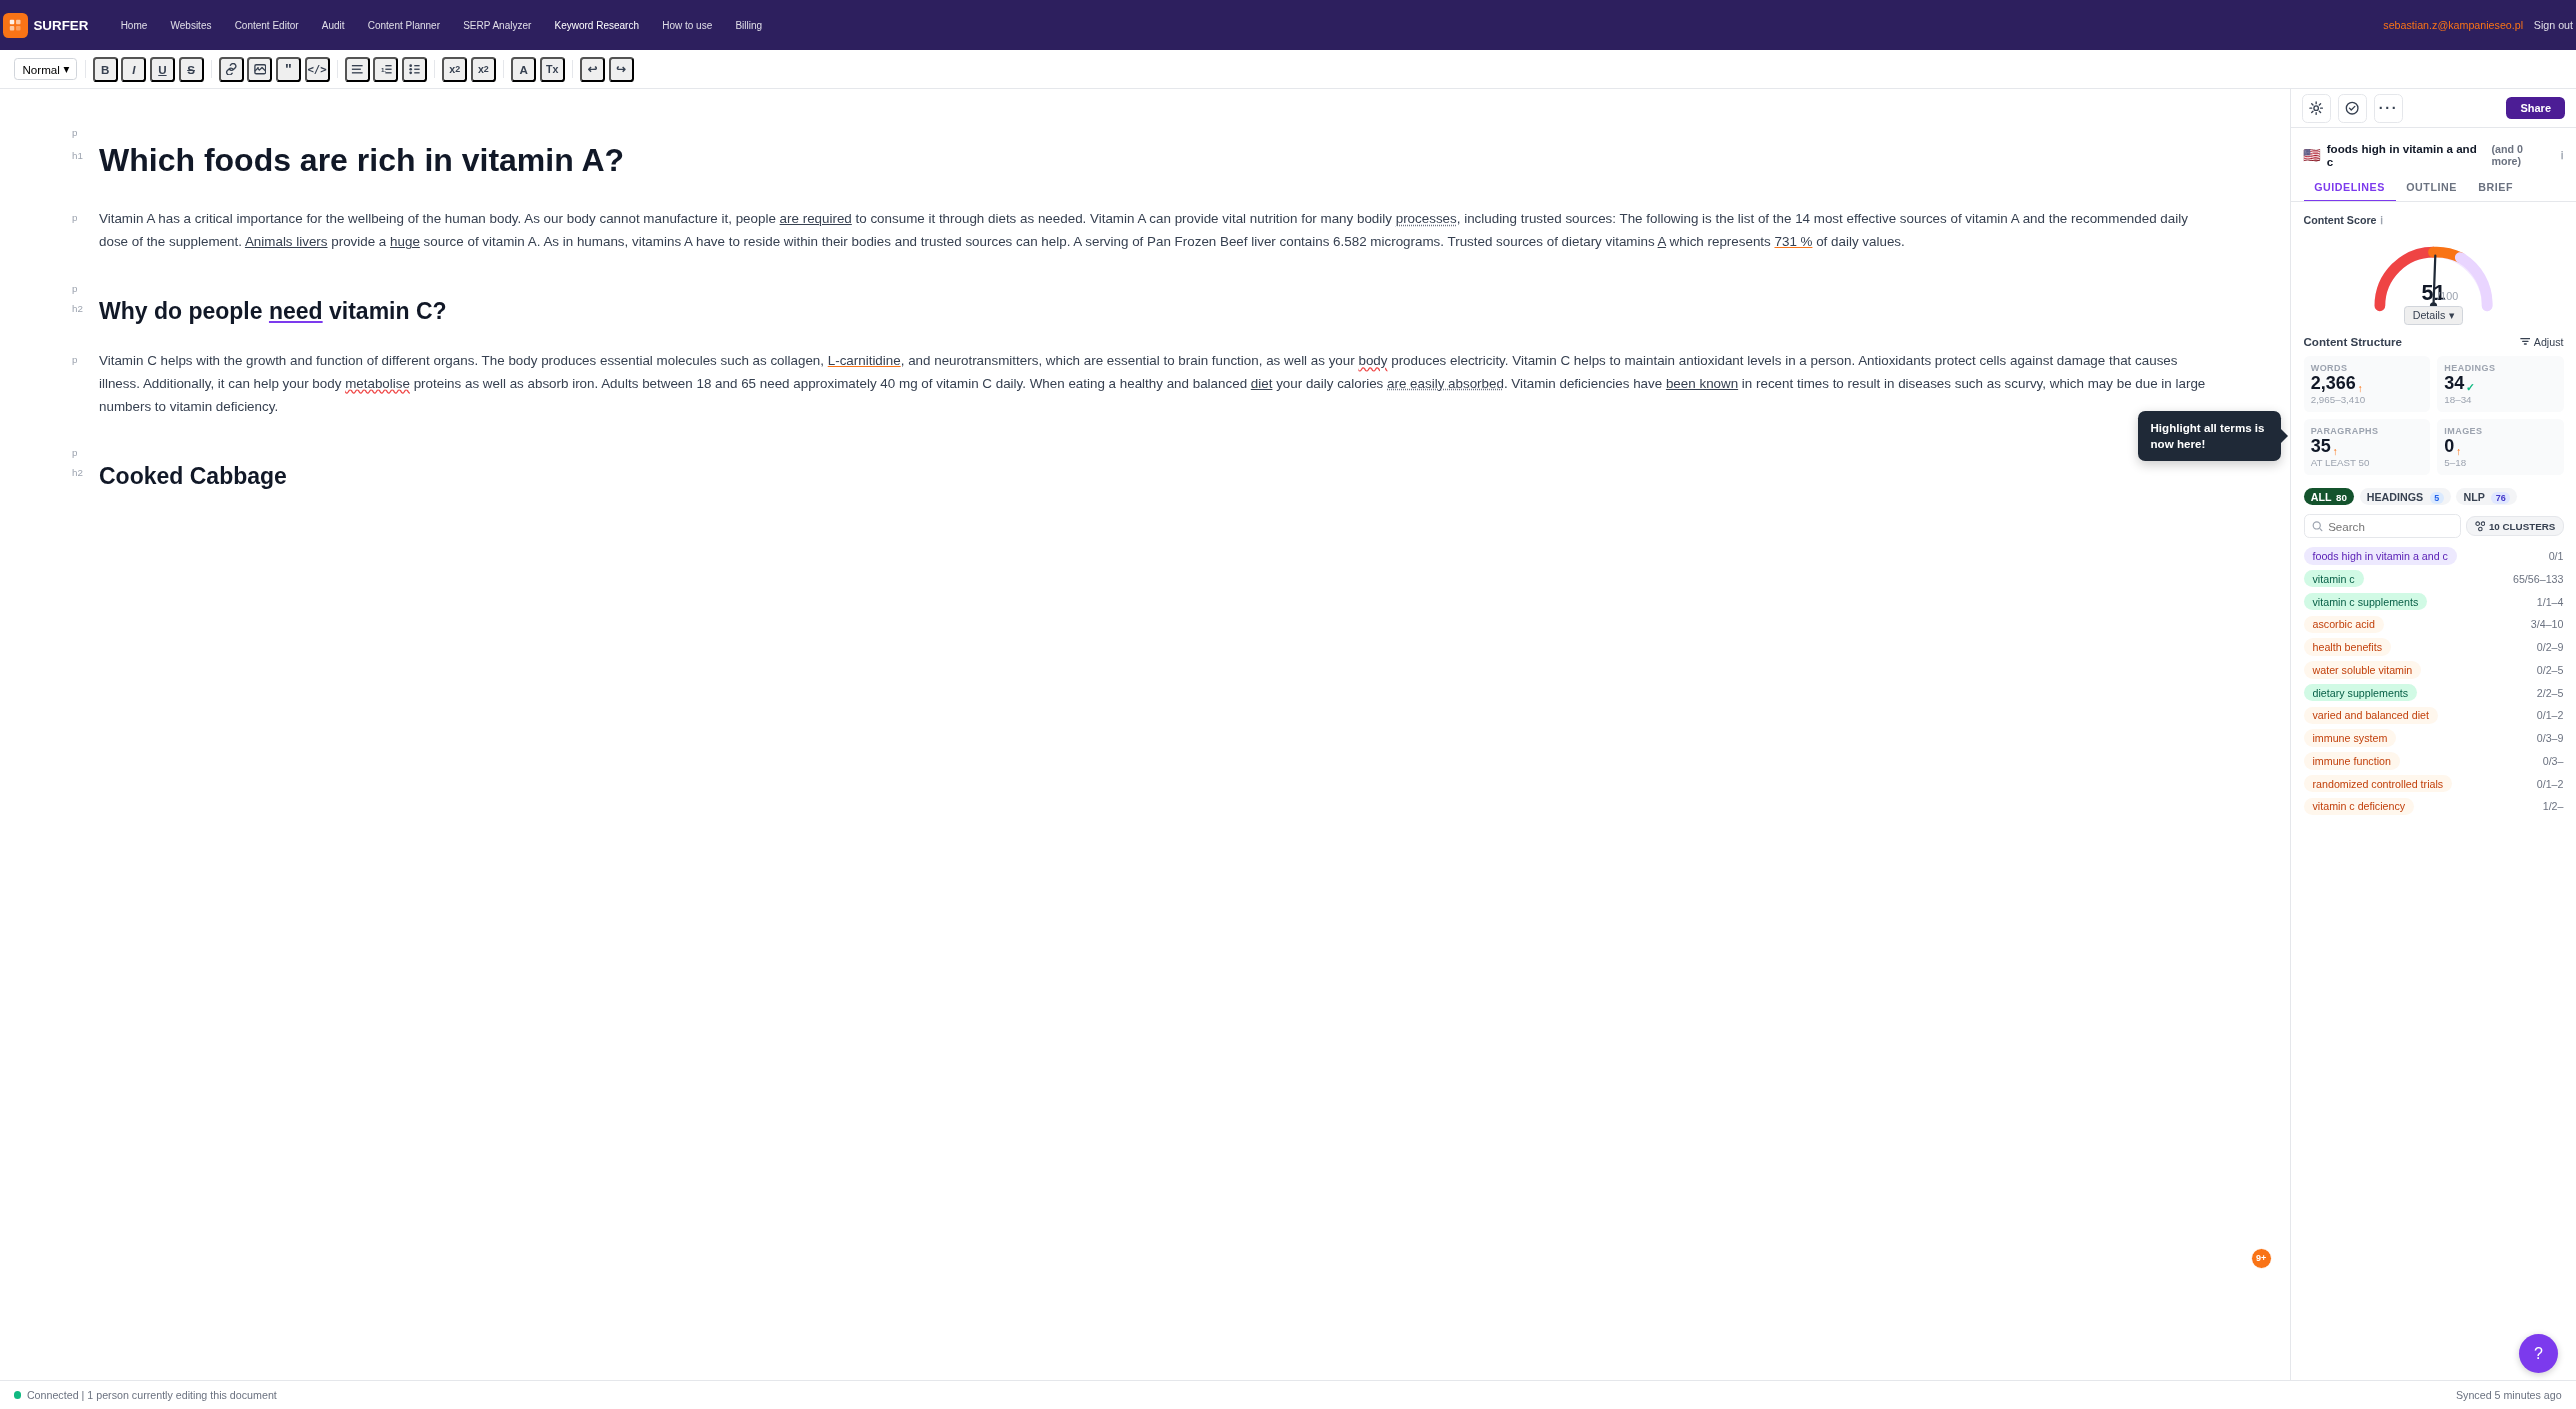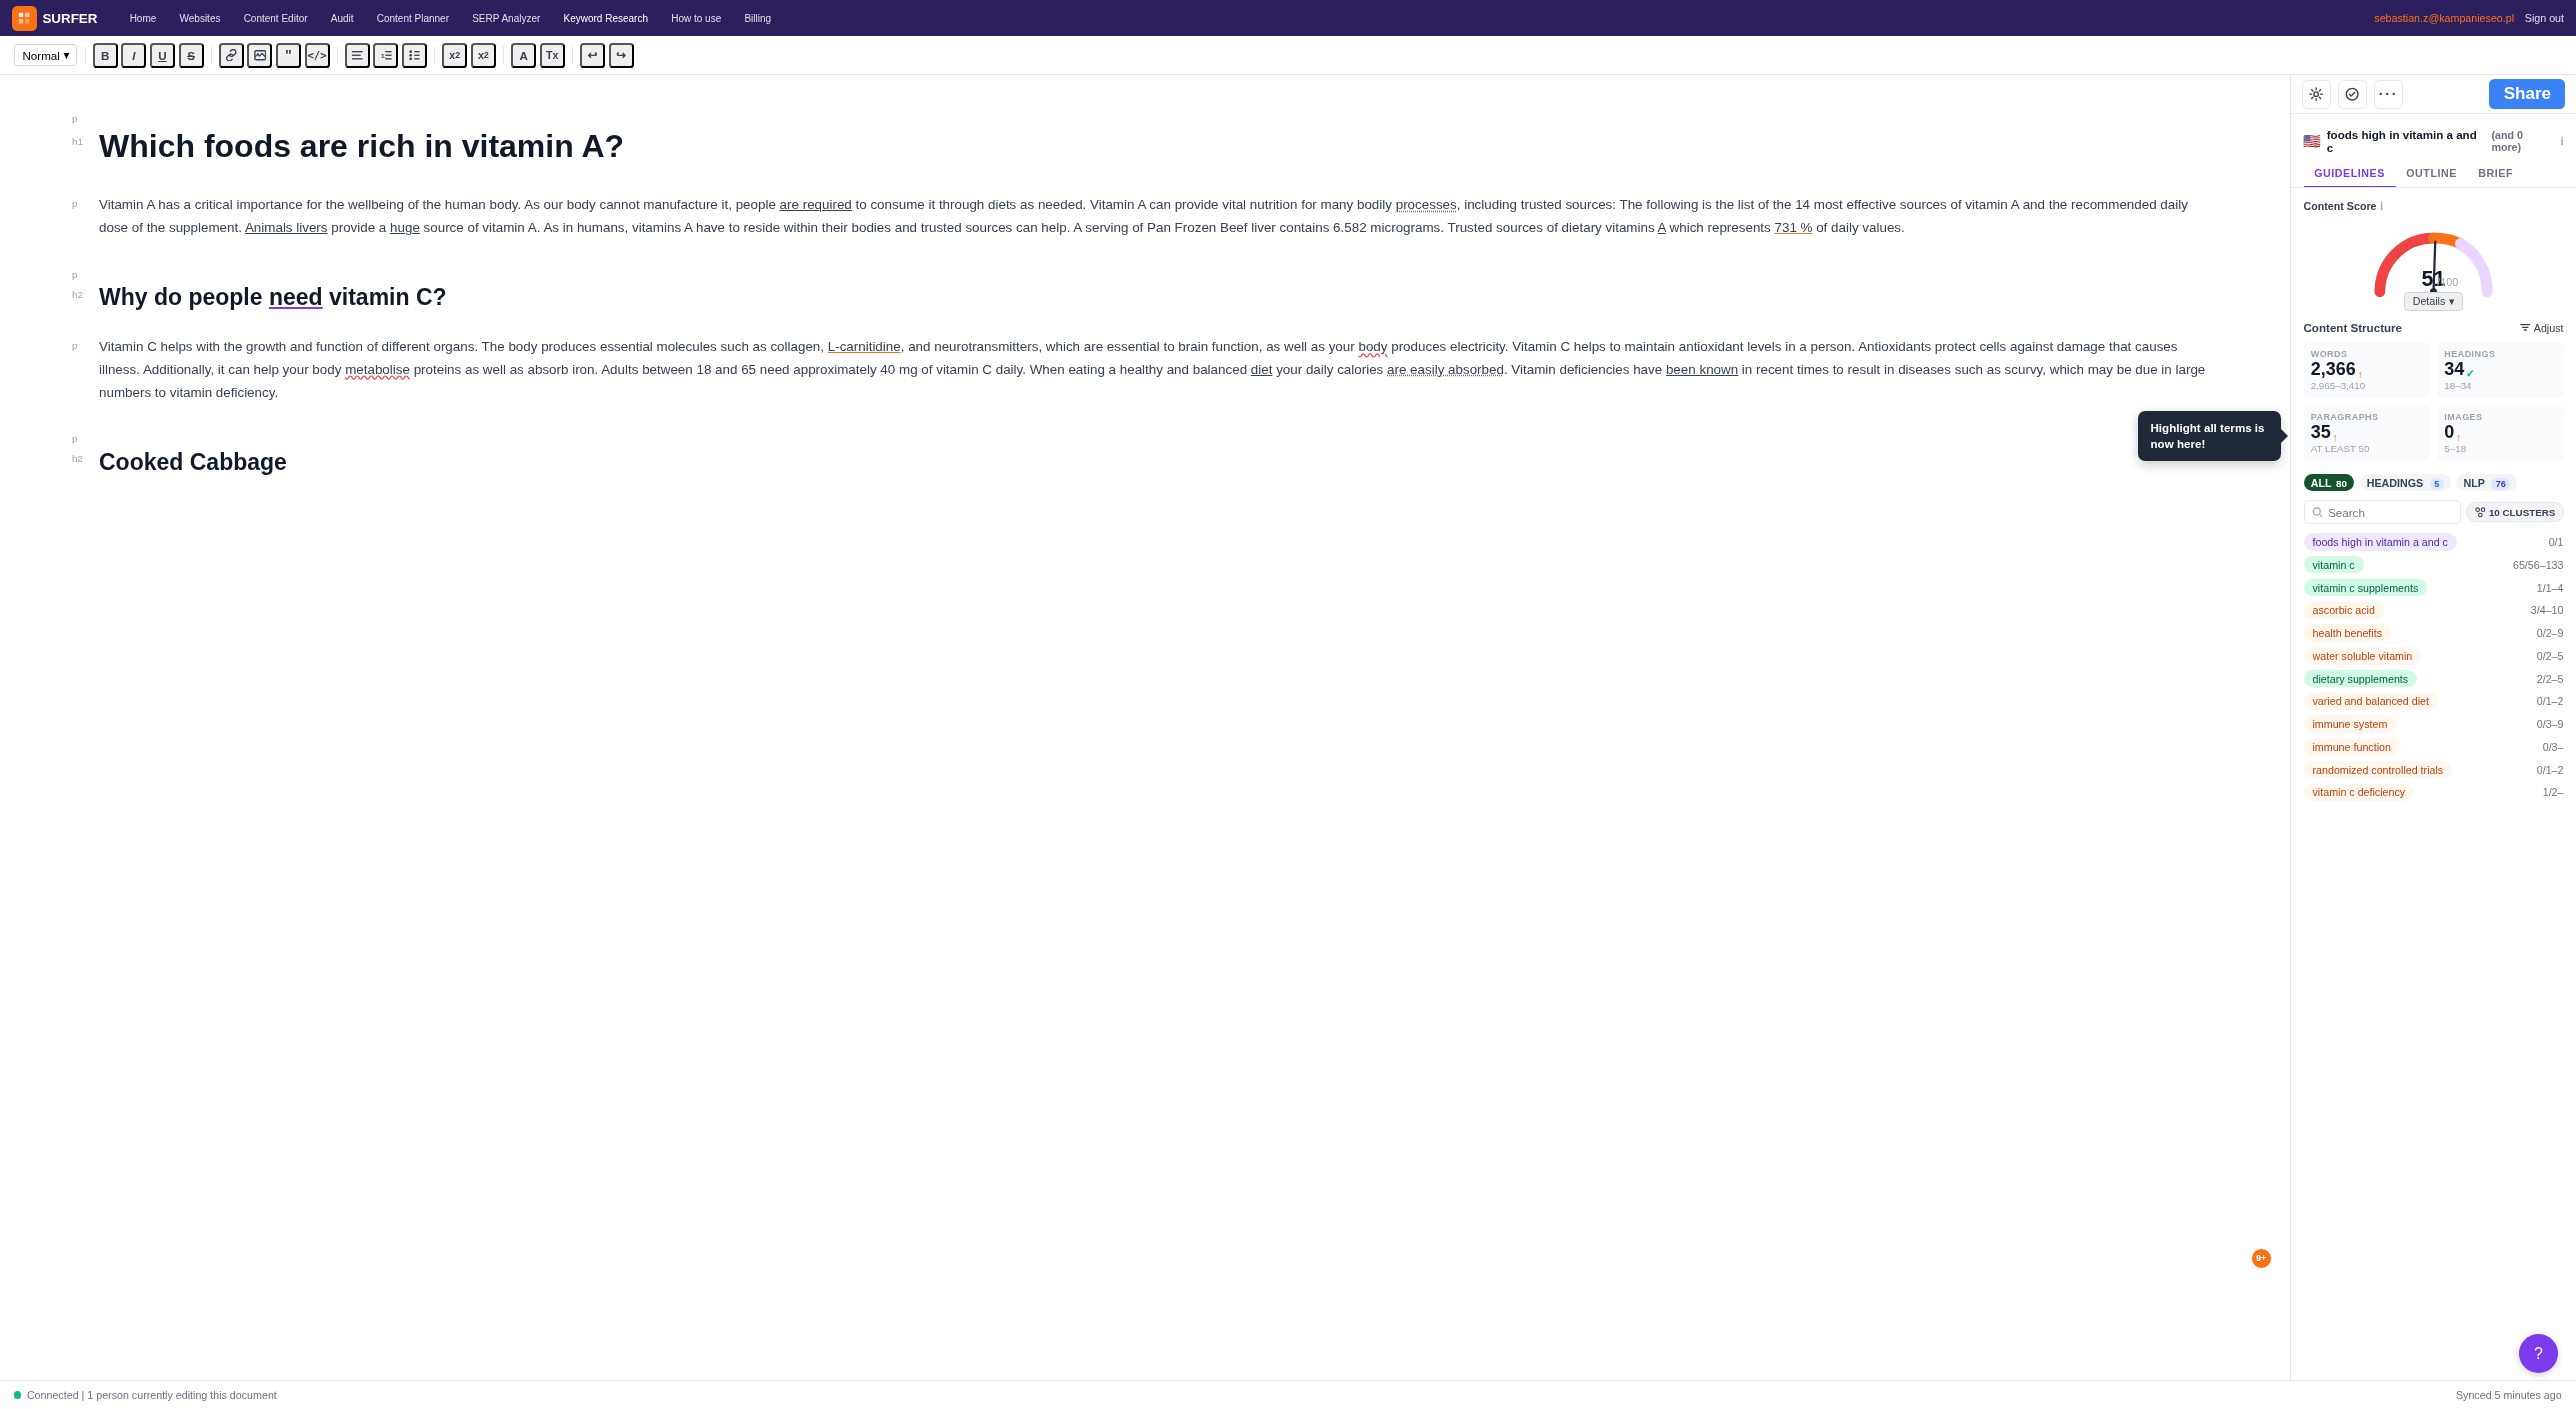--- a/index.html
+++ b/index.html
@@ -1,19 +1,19 @@
 <!DOCTYPE html>
 <html style="font-size:14.3px"><head>
   <meta charset="utf-8">
   <style>
     * { box-sizing: border-box; margin: 0; padding: 0; }
     body { font-family: -apple-system, BlinkMacSystemFont, 'Segoe UI', sans-serif; font-size: 12.5px; background: #fff; overflow: hidden; height: 100vh; display: flex; flex-direction: column; }
 
     
-    .top-nav { background: #2d1f5e; display: flex; align-items: center; padding: 0 12px; height: 36px; flex-shrink: 0; }
+    .top-nav { background: #2d1f5e; display: flex; align-items: center; padding: 0 3px; height: 50px; flex-shrink: 0; }
     .nav-logo { display: flex; align-items: center; gap: 5.4px; color: #fff; font-weight: 700; font-size: 13.4px; margin-right: 21.5px; }
     .nav-logo-icon { width: 25px; height: 25px; background: #f97316; border-radius: 5.4px; display: flex; align-items: center; justify-content: center; color: #fff; font-weight: 900; font-size: 11.6px; }
     .nav-links { display: flex; gap: 1.8px; flex: 1; }
     .nav-link { color: rgba(255,255,255,0.85); padding: 5.4px 10.7px; border-radius: 3.6px; cursor: pointer; font-size: 10px; white-space: nowrap; }
     .nav-link.active { color: #fff; }
     .nav-right { display: flex; align-items: center; gap: 10.7px; color: rgba(255,255,255,0.85); font-size: 10.7px; }
     .nav-email { color: #f97316; }
     .nav-signout { color: rgba(255,255,255,0.85); cursor: pointer; }
 
     
@@ -38,21 +38,21 @@
     
     .status-bar { height: 29px; border-top: 0.9px solid #e5e7eb; display: flex; align-items: center; justify-content: space-between; padding: 0 14.3px; font-size: 10.7px; color: #6b7280; flex-shrink: 0; }
     .status-connected { display: flex; align-items: center; gap: 5.4px; }
     .status-dot { width: 7.2px; height: 7.2px; background: #10b981; border-radius: 50%; }
 
     
     .right-panel { width: 286px; border-left: 0.9px solid #e5e7eb; display: flex; flex-direction: column; flex-shrink: 0; overflow: hidden; }
     .panel-toolbar { display: flex; align-items: center; justify-content: space-between; padding: 7.2px 10.7px; border-bottom: 0.9px solid #e5e7eb; height: 39px; }
     .panel-toolbar-icons { display: flex; gap: 7.2px; }
     .panel-icon-btn { width: 29px; height: 29px; display: flex; align-items: center; justify-content: center; border-radius: 5.4px; cursor: pointer; color: #374151; border: 0.9px solid #e5e7eb; }
-    .share-btn { background: #3b82f6; color: #fff; border: none; padding: 5.4px 14.3px; border-radius: 5.4px; font-size: 17px; font-weight: 600; cursor: pointer; }
+    .share-btn { background: #4c1d95; color: #fff; border: none; padding: 5.4px 14.3px; border-radius: 5.4px; font-size: 11px; font-weight: 600; cursor: pointer; }
 
     .panel-header { padding: 9px 12.5px 0; }
     .panel-flag-row { display: flex; align-items: center; gap: 5.4px; font-size: 11.6px; font-weight: 600; color: #111827; }
     .panel-flag { font-size: 14.3px; }
     .panel-keyword { font-weight: 700; font-size: 11.6px; }
     .panel-and-more { color: #6b7280; font-size: 10.7px; }
     .panel-info-icon { color: #9ca3af; font-size: 10.7px; cursor: pointer; }
 
     .panel-tabs { display: flex; padding: 0 12.5px; border-bottom: 0.9px solid #e5e7eb; gap: 0; }
     .panel-tab { padding: 7.2px 10.7px; font-size: 10.7px; font-weight: 600; color: #6b7280; cursor: pointer; letter-spacing: 0.05em; text-transform: uppercase; border-bottom: 1.8px solid transparent; }

